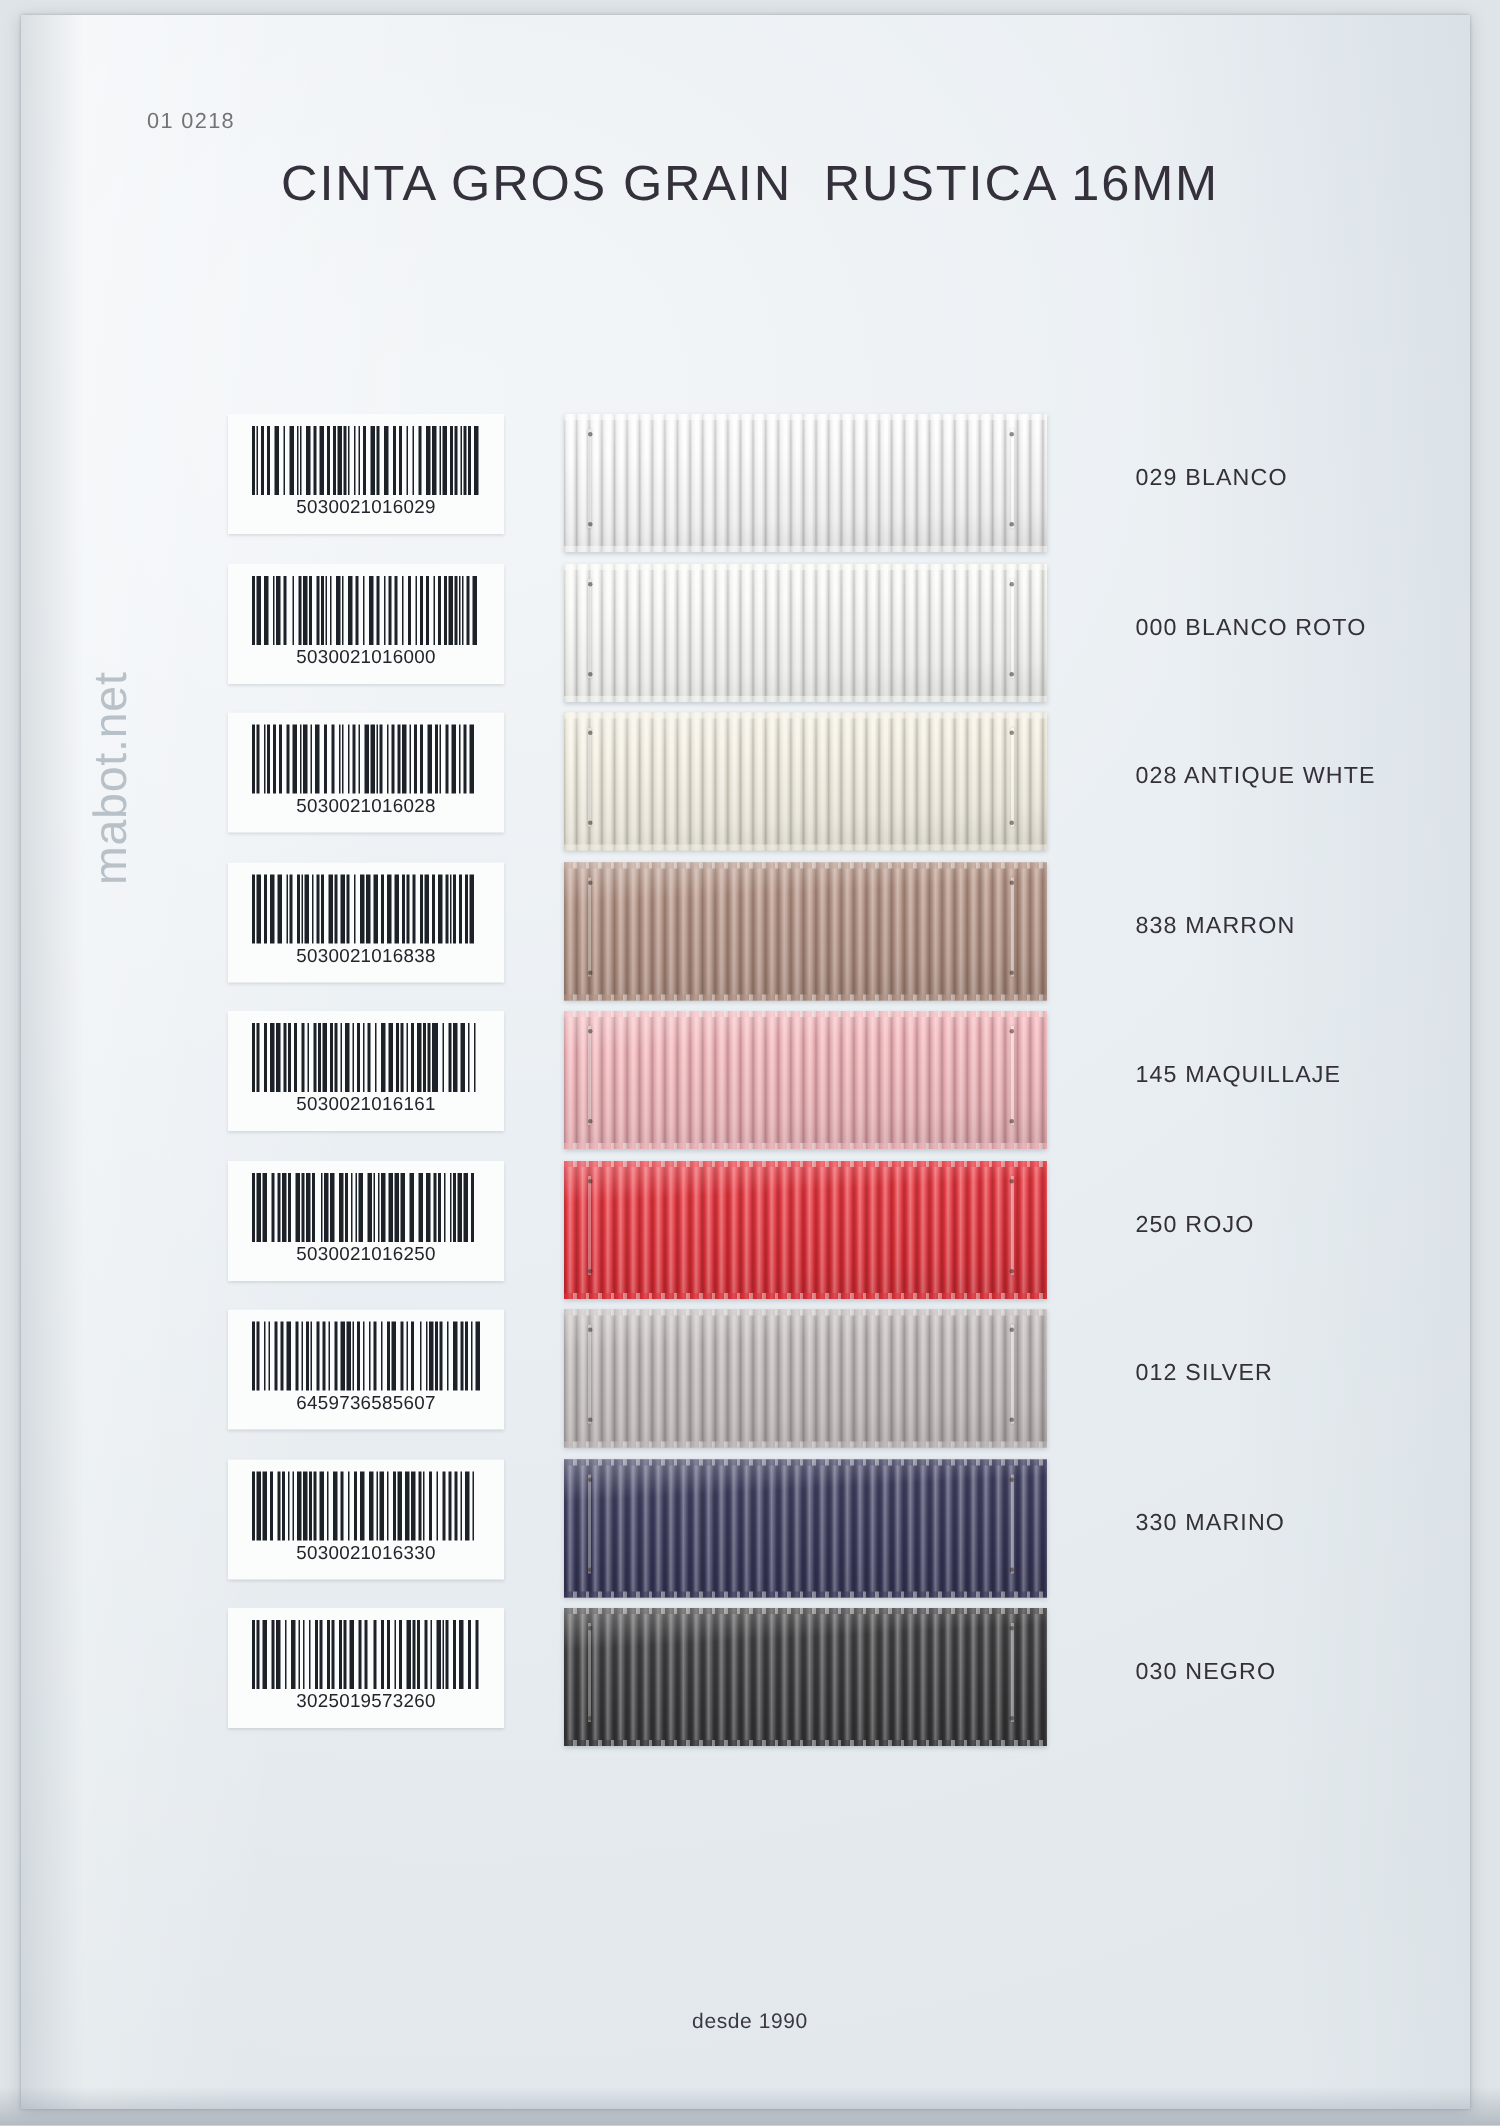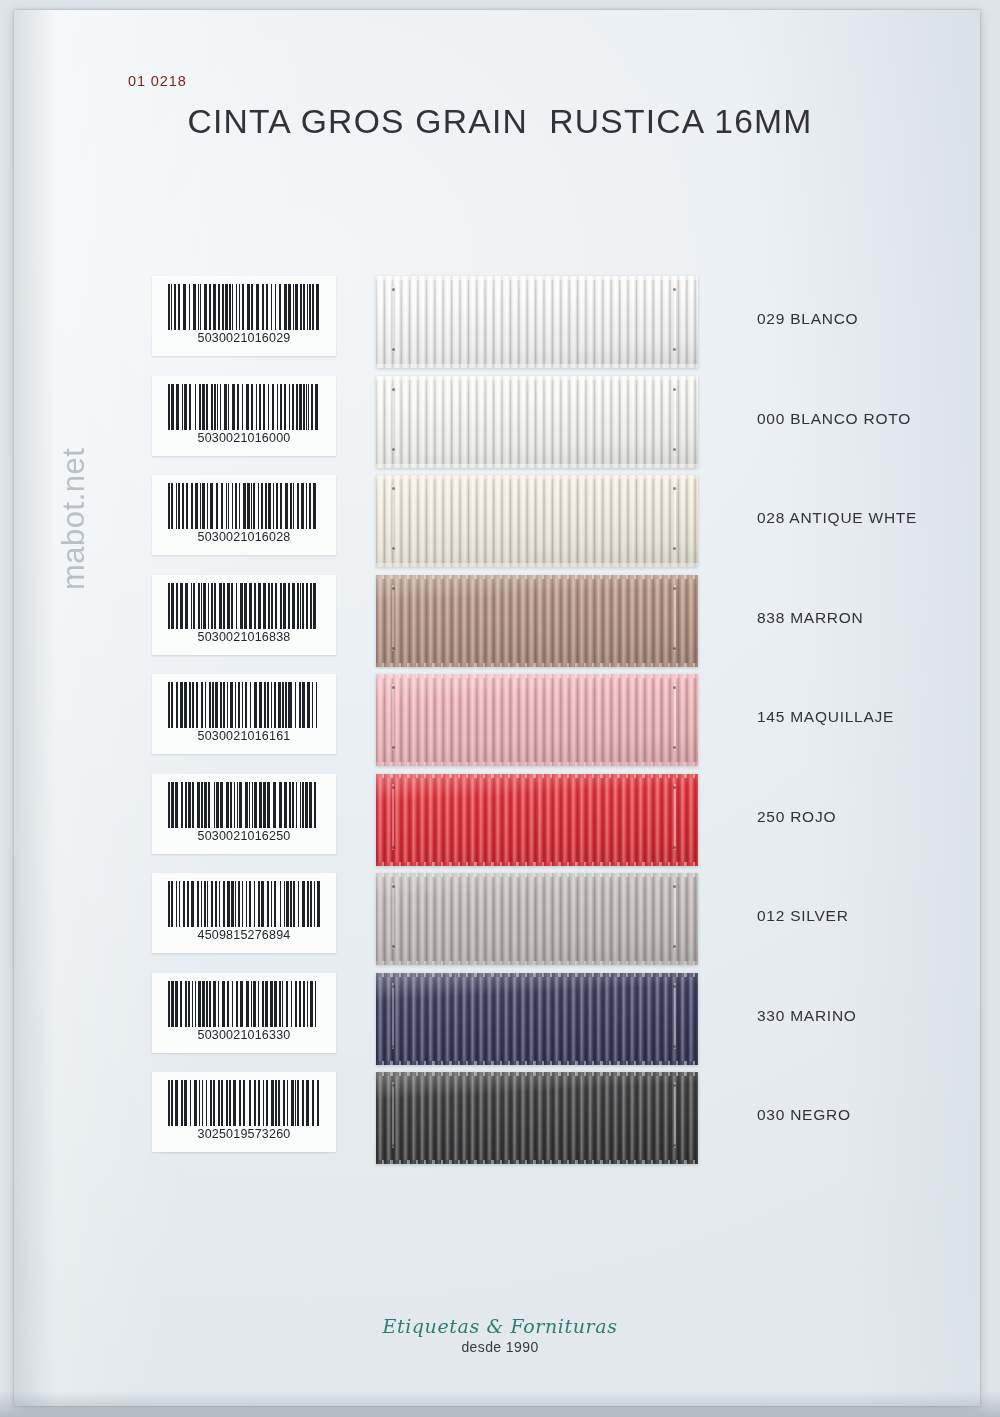--- a/index.html
+++ b/index.html
@@ -52,23 +52,22 @@
     pointer-events:none;
   }
 
   
   .ref-code {
     position: absolute;
     left: 98px;
     top: 73px;
     font-size: 14.5px;
     letter-spacing: .9px;
-    color: #7f1d1d;
+    color: #737373;
     white-space: pre;
-    margin-left: 30px;
   }
   .title {
     position: absolute;
     left: 0; right: 0;
     top: 103px;
     text-align: center;
     font-size: 33px;
     letter-spacing: 1.2px;
     color: #35313c;
     font-weight: 400;
@@ -648,21 +647,21 @@
             <i style="left: 117.58px; width: 2.95px;"></i>
             <i style="left: 121.6px; width: 2.11px;"></i>
             <i style="left: 125.01px; width: 2.38px;"></i>
             <i style="left: 129.5px; width: 1.93px;"></i>
             <i style="left: 134.05px; width: 2.77px;"></i>
             <i style="left: 139.22px; width: 1.78px;"></i>
             <i style="left: 142.08px; width: 1.99px;"></i>
             <i style="left: 145.86px; width: 1.42px;"></i>
             <i style="left: 148.57px; width: 3.13px;"></i>
           </div>
-          <div class="barcode-num">4509815276894</div>
+          <div class="barcode-num">6459736585607</div>
         </div>
         <div class="swatch-wrap">
           <div class="swatch" style="--c: #c3bbbb;">
             <div class="sheen"></div>
             <div class="staple l"></div>
             <div class="staple-dot" style="top: 12px; left: 16px;"></div>
             <div class="staple-dot" style="top: 72px; left: 16px;"></div>
             <div class="staple r"></div>
             <div class="staple-dot" style="top: 12px; right: 22px;"></div>
             <div class="staple-dot" style="top: 72px; right: 22px;"></div>
@@ -777,18 +776,17 @@
             <div class="staple r"></div>
             <div class="staple-dot" style="top: 12px; right: 22px;"></div>
             <div class="staple-dot" style="top: 72px; right: 22px;"></div>
           </div>
         </div>
         <div class="color-name">030 NEGRO</div>
       </div>
     </div>
 
   <div class="logo">
-    <div class="logo-script">Etiquetas &amp; Fornituras</div>
     <div class="logo-since">desde 1990</div>
   </div>
 
   <div class="bottom-shade"></div>
 </div>
 
 </body></html>

